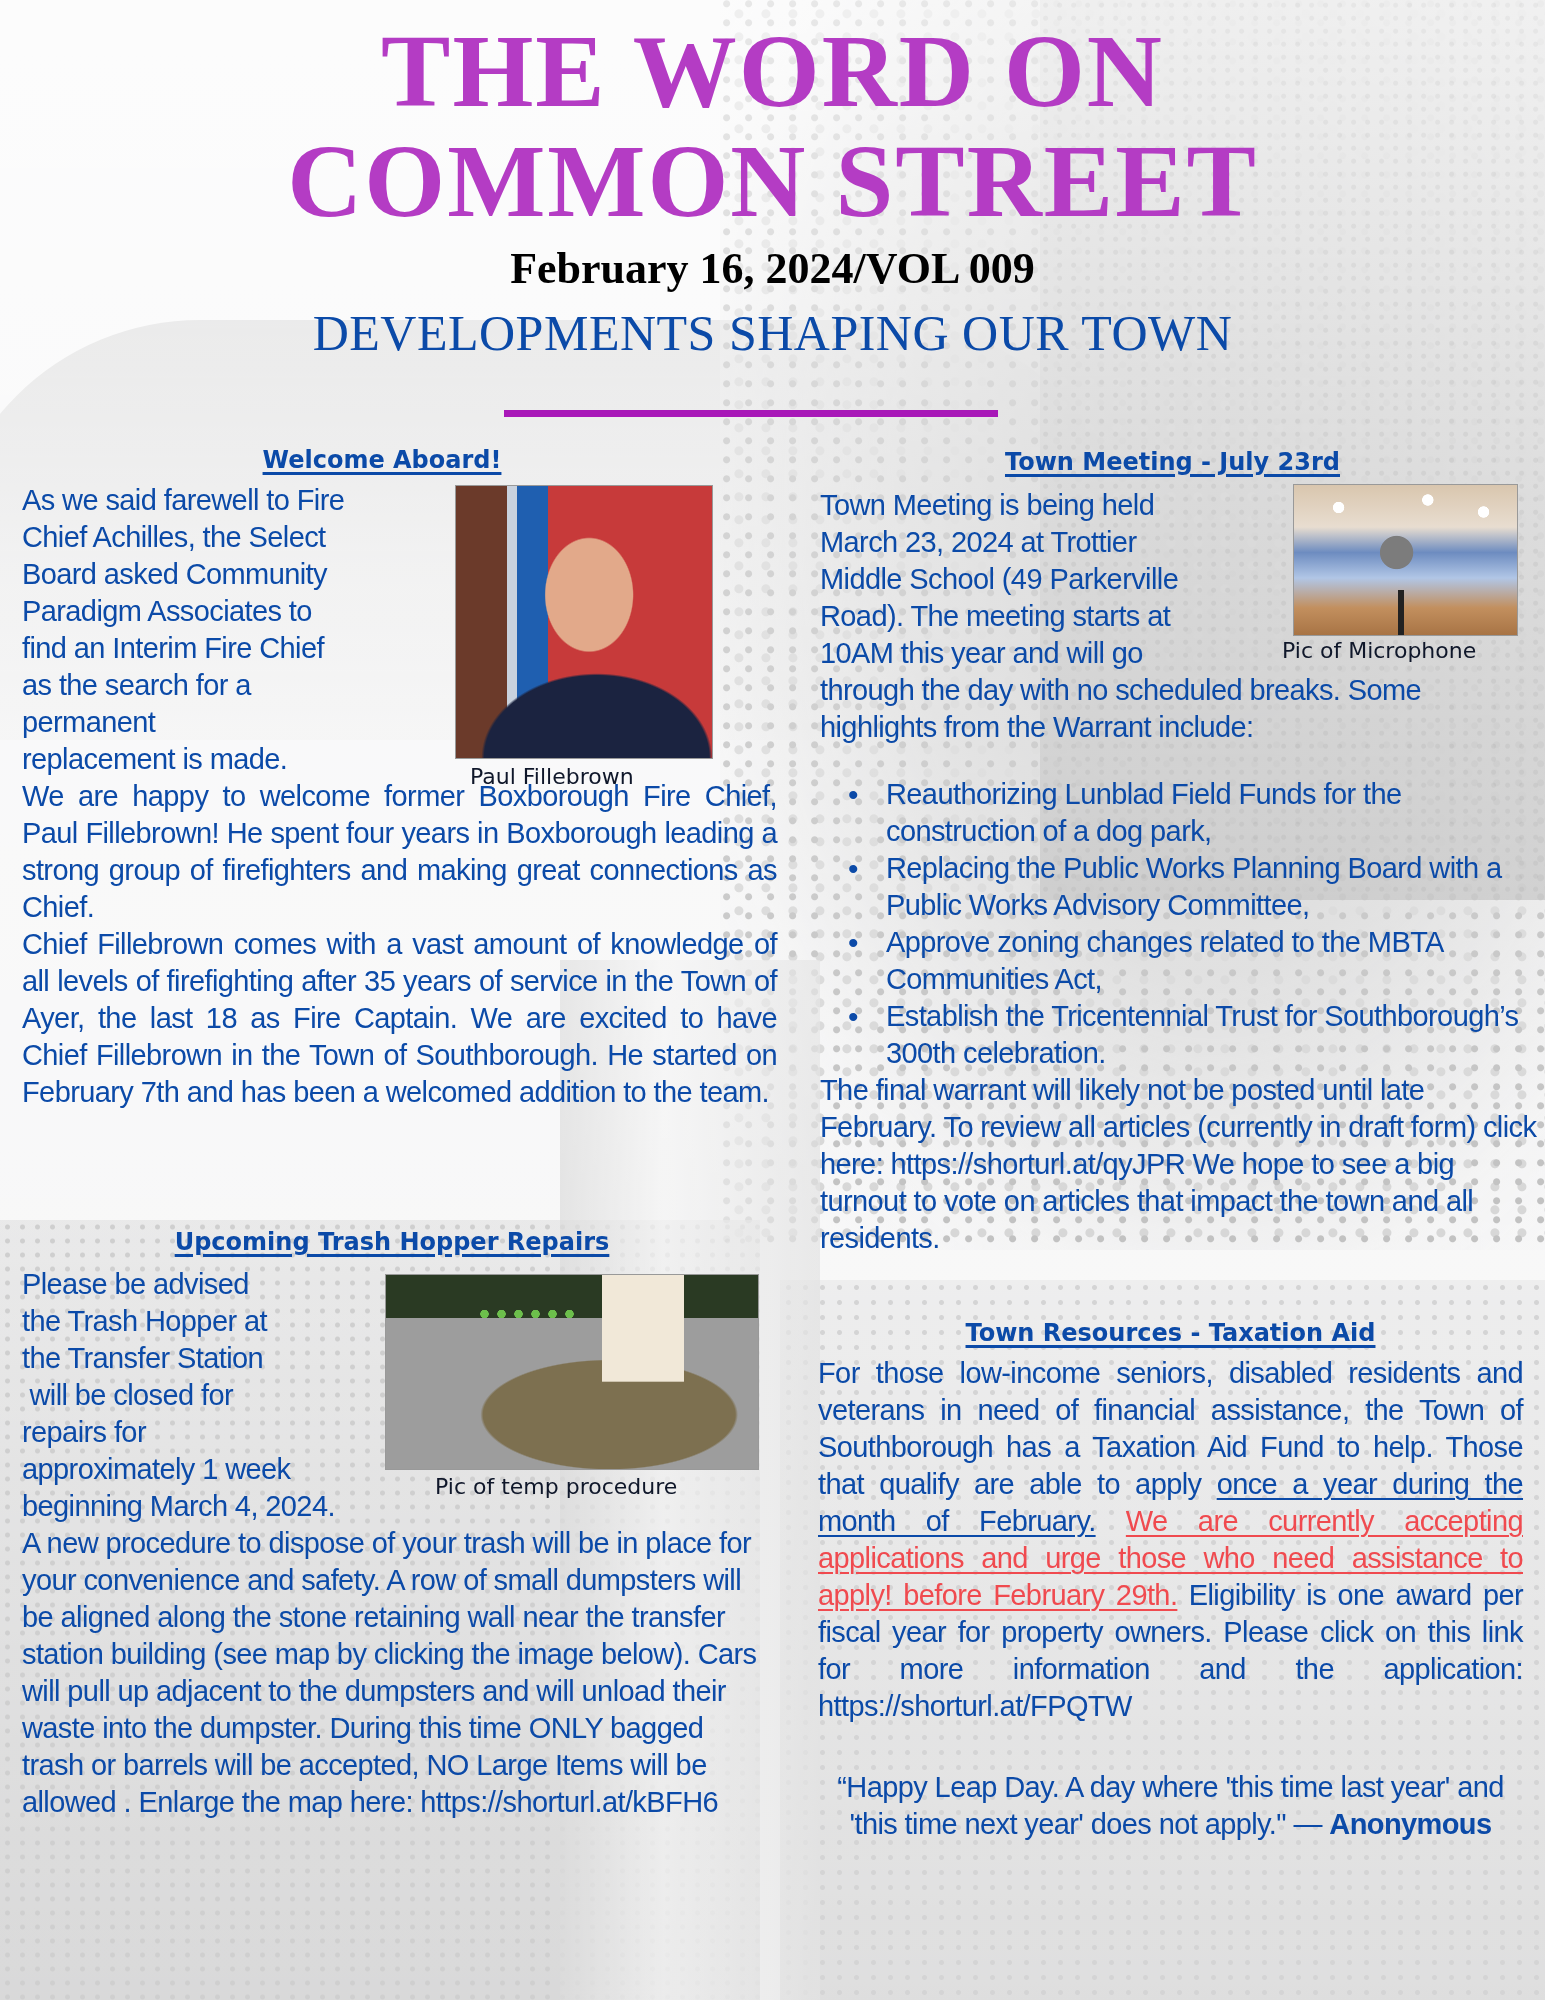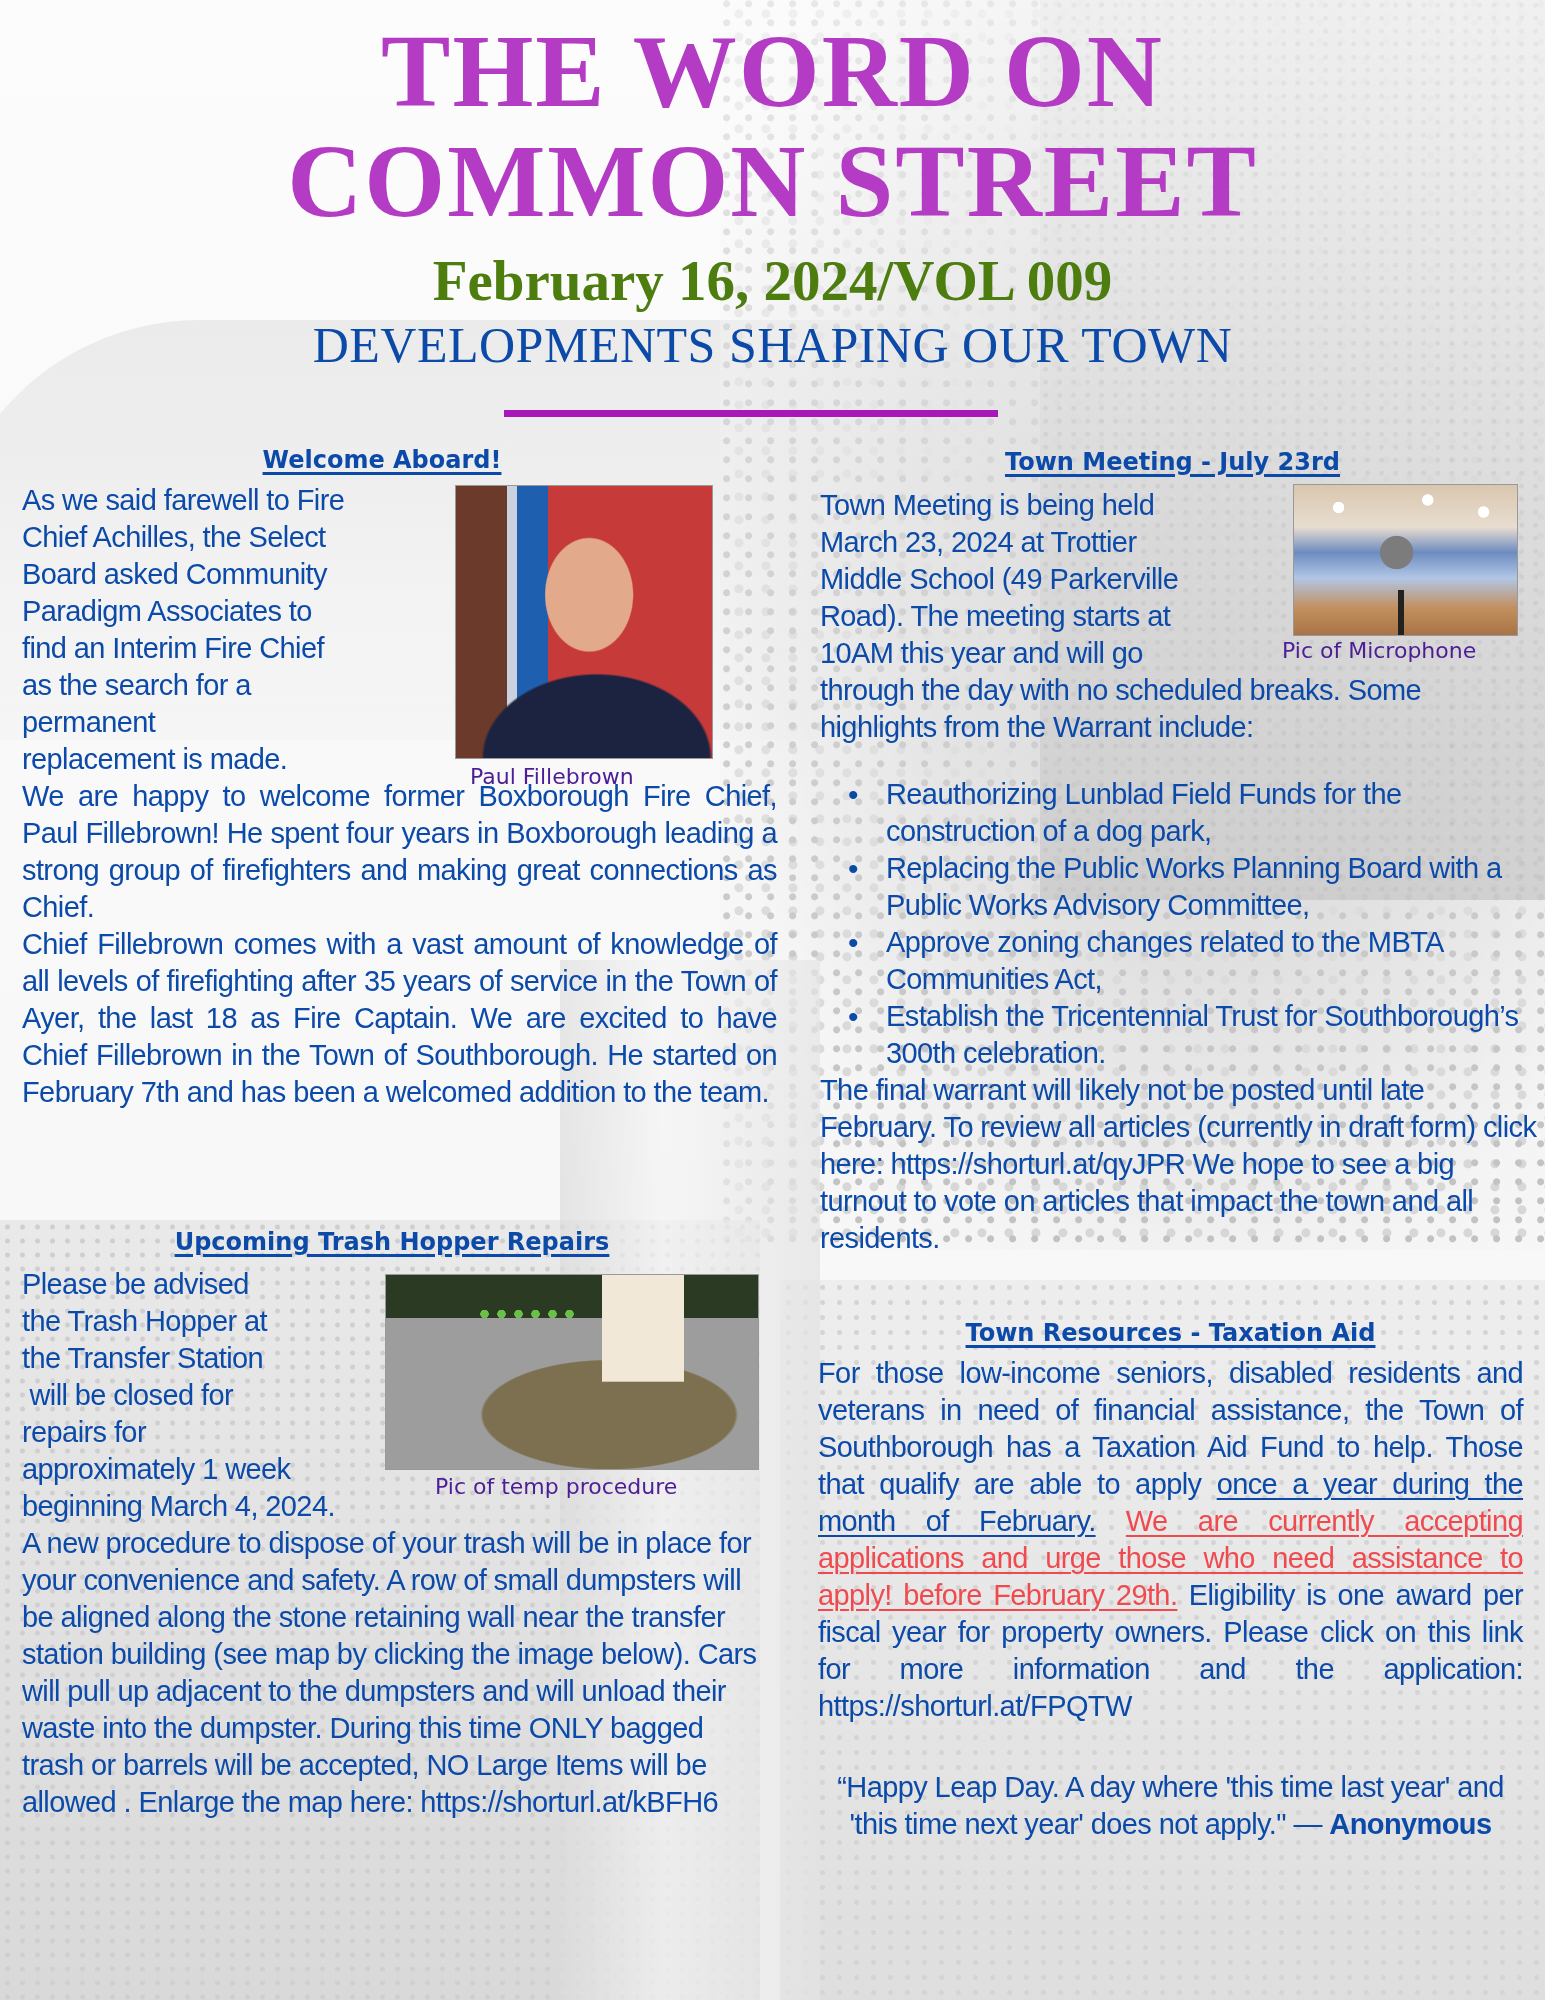--- a/index.html
+++ b/index.html
@@ -67,24 +67,24 @@
       color: #b43cc4;
       font-size: 104px;
       line-height: 106px;
       letter-spacing: 2px;
       transform: scaleX(1.0);
     }
     .title .l1 { display: block; padding-top: 18px; }
     .title .l2 { display: block; margin-top: 4px; }
     .dateline {
       font-family: "Liberation Serif", serif;
-      color: #4d7c0f;
-      font-size: 57px;
+      color: #000000;
+      font-size: 44px;
       font-weight: bold;
-      margin-top: 22px;
+      margin-top: 10px;
       line-height: 50px;
     }
     .tagline {
       font-family: "Liberation Serif", serif;
       color: #0b4aa8;
       font-size: 50px;
       line-height: 58px;
       margin-top: 10px;
       letter-spacing: 0.5px;
       text-align: center;
@@ -118,21 +118,21 @@
       color: #0b4aa8;
       letter-spacing: -0.6px;
     }
     .justify { text-align: justify; }
 
     .photo { position: absolute; border: 1px solid #999; overflow: hidden; }
     .caption {
       position: absolute;
       font-family: "DejaVu Sans", sans-serif;
       font-size: 22px;
-      color: #4c1d95;
+      color: #0f172a;
       white-space: nowrap;
     }
 
     
     .photo-chief {
       left: 455px; top: 485px; width: 258px; height: 274px;
       background:
         radial-gradient(ellipse 62px 80px at 52% 40%, #e2a98a 0 70%, transparent 72%),
         radial-gradient(ellipse 150px 110px at 55% 100%, #1b2340 0 75%, transparent 77%),
         linear-gradient(90deg, #6b3a2a 0 20%, #c9d2de 20% 24%, #1f5fb0 24% 36%, #c73a3a 36% 100%);

